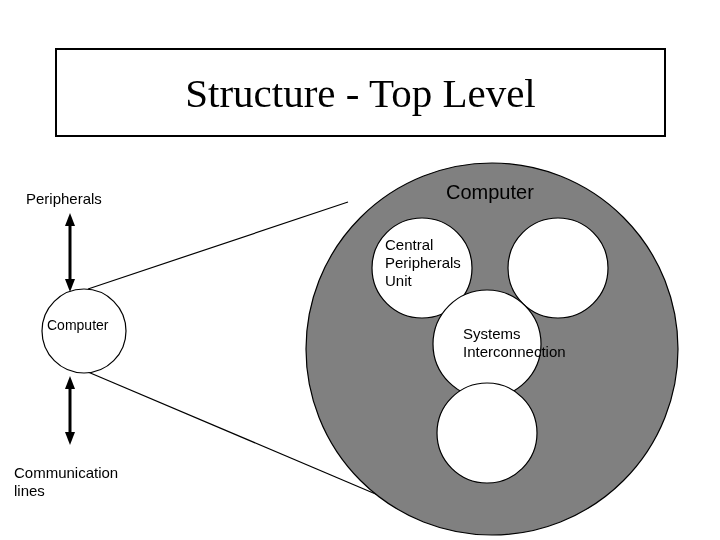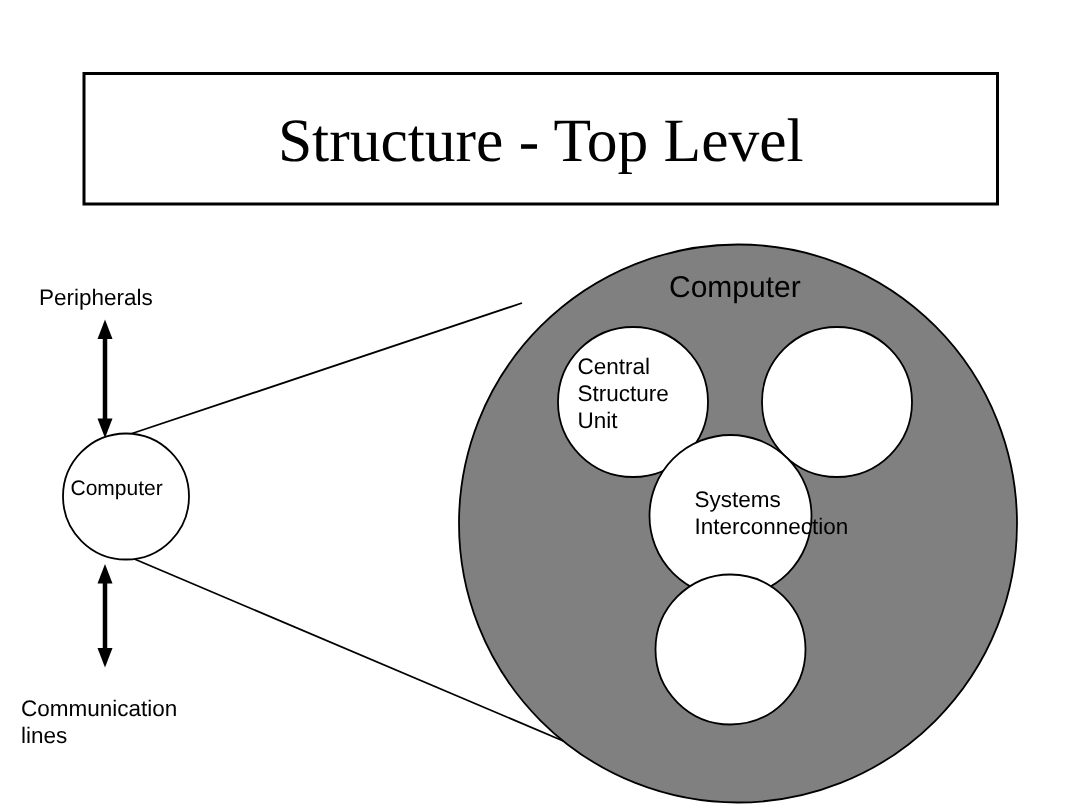--- a/index.html
+++ b/index.html
@@ -108,21 +108,21 @@
   <div class="lbl" id="lbl-peripherals">Peripherals</div>
 
   <div class="lbl" id="lbl-comm">Communication
 lines</div>
 
   <div class="lbl" id="lbl-small-computer">Computer</div>
 
   <div class="lbl" id="lbl-big-computer">Computer</div>
 
   <div class="lbl" id="lbl-cpu">Central
-Structure
+Peripherals
 Unit</div>
 
 
   <div class="lbl" id="lbl-si">Systems
 Interconnection</div>
 
 
 </div>
 
 </body></html>

